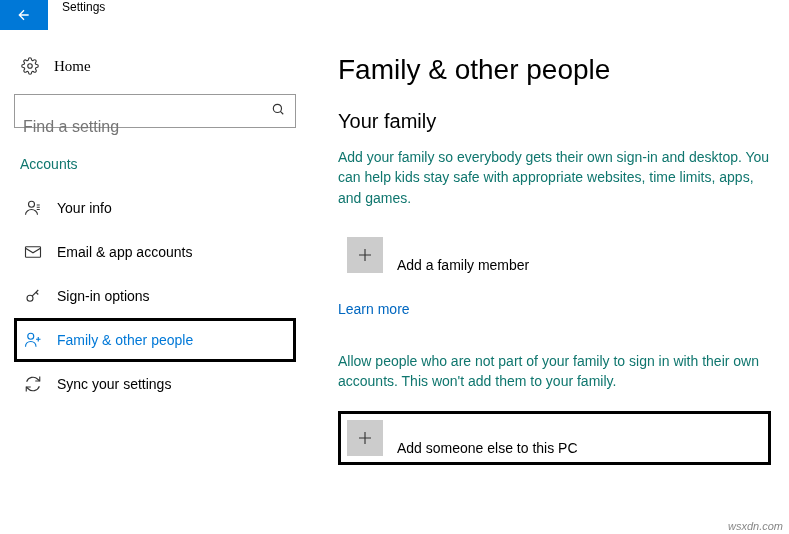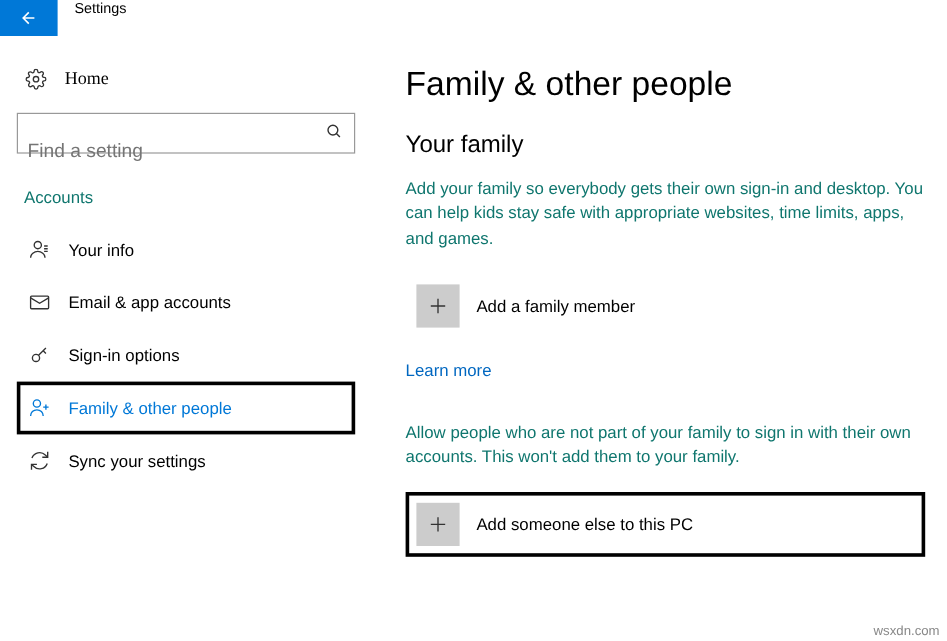--- a/index.html
+++ b/index.html
@@ -132,21 +132,21 @@
       margin-bottom: 14px;
     }
     p.desc {
       font-size: 14px;
       line-height: 1.45;
       color: #0f766e;
       margin-bottom: 20px;
     }
     .add-row {
       display: flex;
-      align-items: center;
+      align-items: flex-end;
       gap: 14px;
       margin-bottom: 18px;
       border: 3px solid transparent;
       padding: 6px;
     }
     .add-row.boxed {
       border: 3px solid #000;
     }
     .plus-box {
       width: 36px;
@@ -167,20 +167,21 @@
       font-size: 14px;
       display: inline-block;
       margin-bottom: 34px;
     }
     .watermark {
       position: absolute;
       bottom: 2px;
       right: 6px;
       font-size: 11px;
       color: #888;
+      font-style: italic;
     }
   </style>
 </head>
 <body>
 
 <div class="titlebar">
   <div class="back-btn">
     <svg width="16" height="16" viewBox="0 0 24 24" fill="none" stroke="currentColor" stroke-width="2">
         <path d="M19 12H5M12 19l-7-7 7-7"></path>
       </svg>

